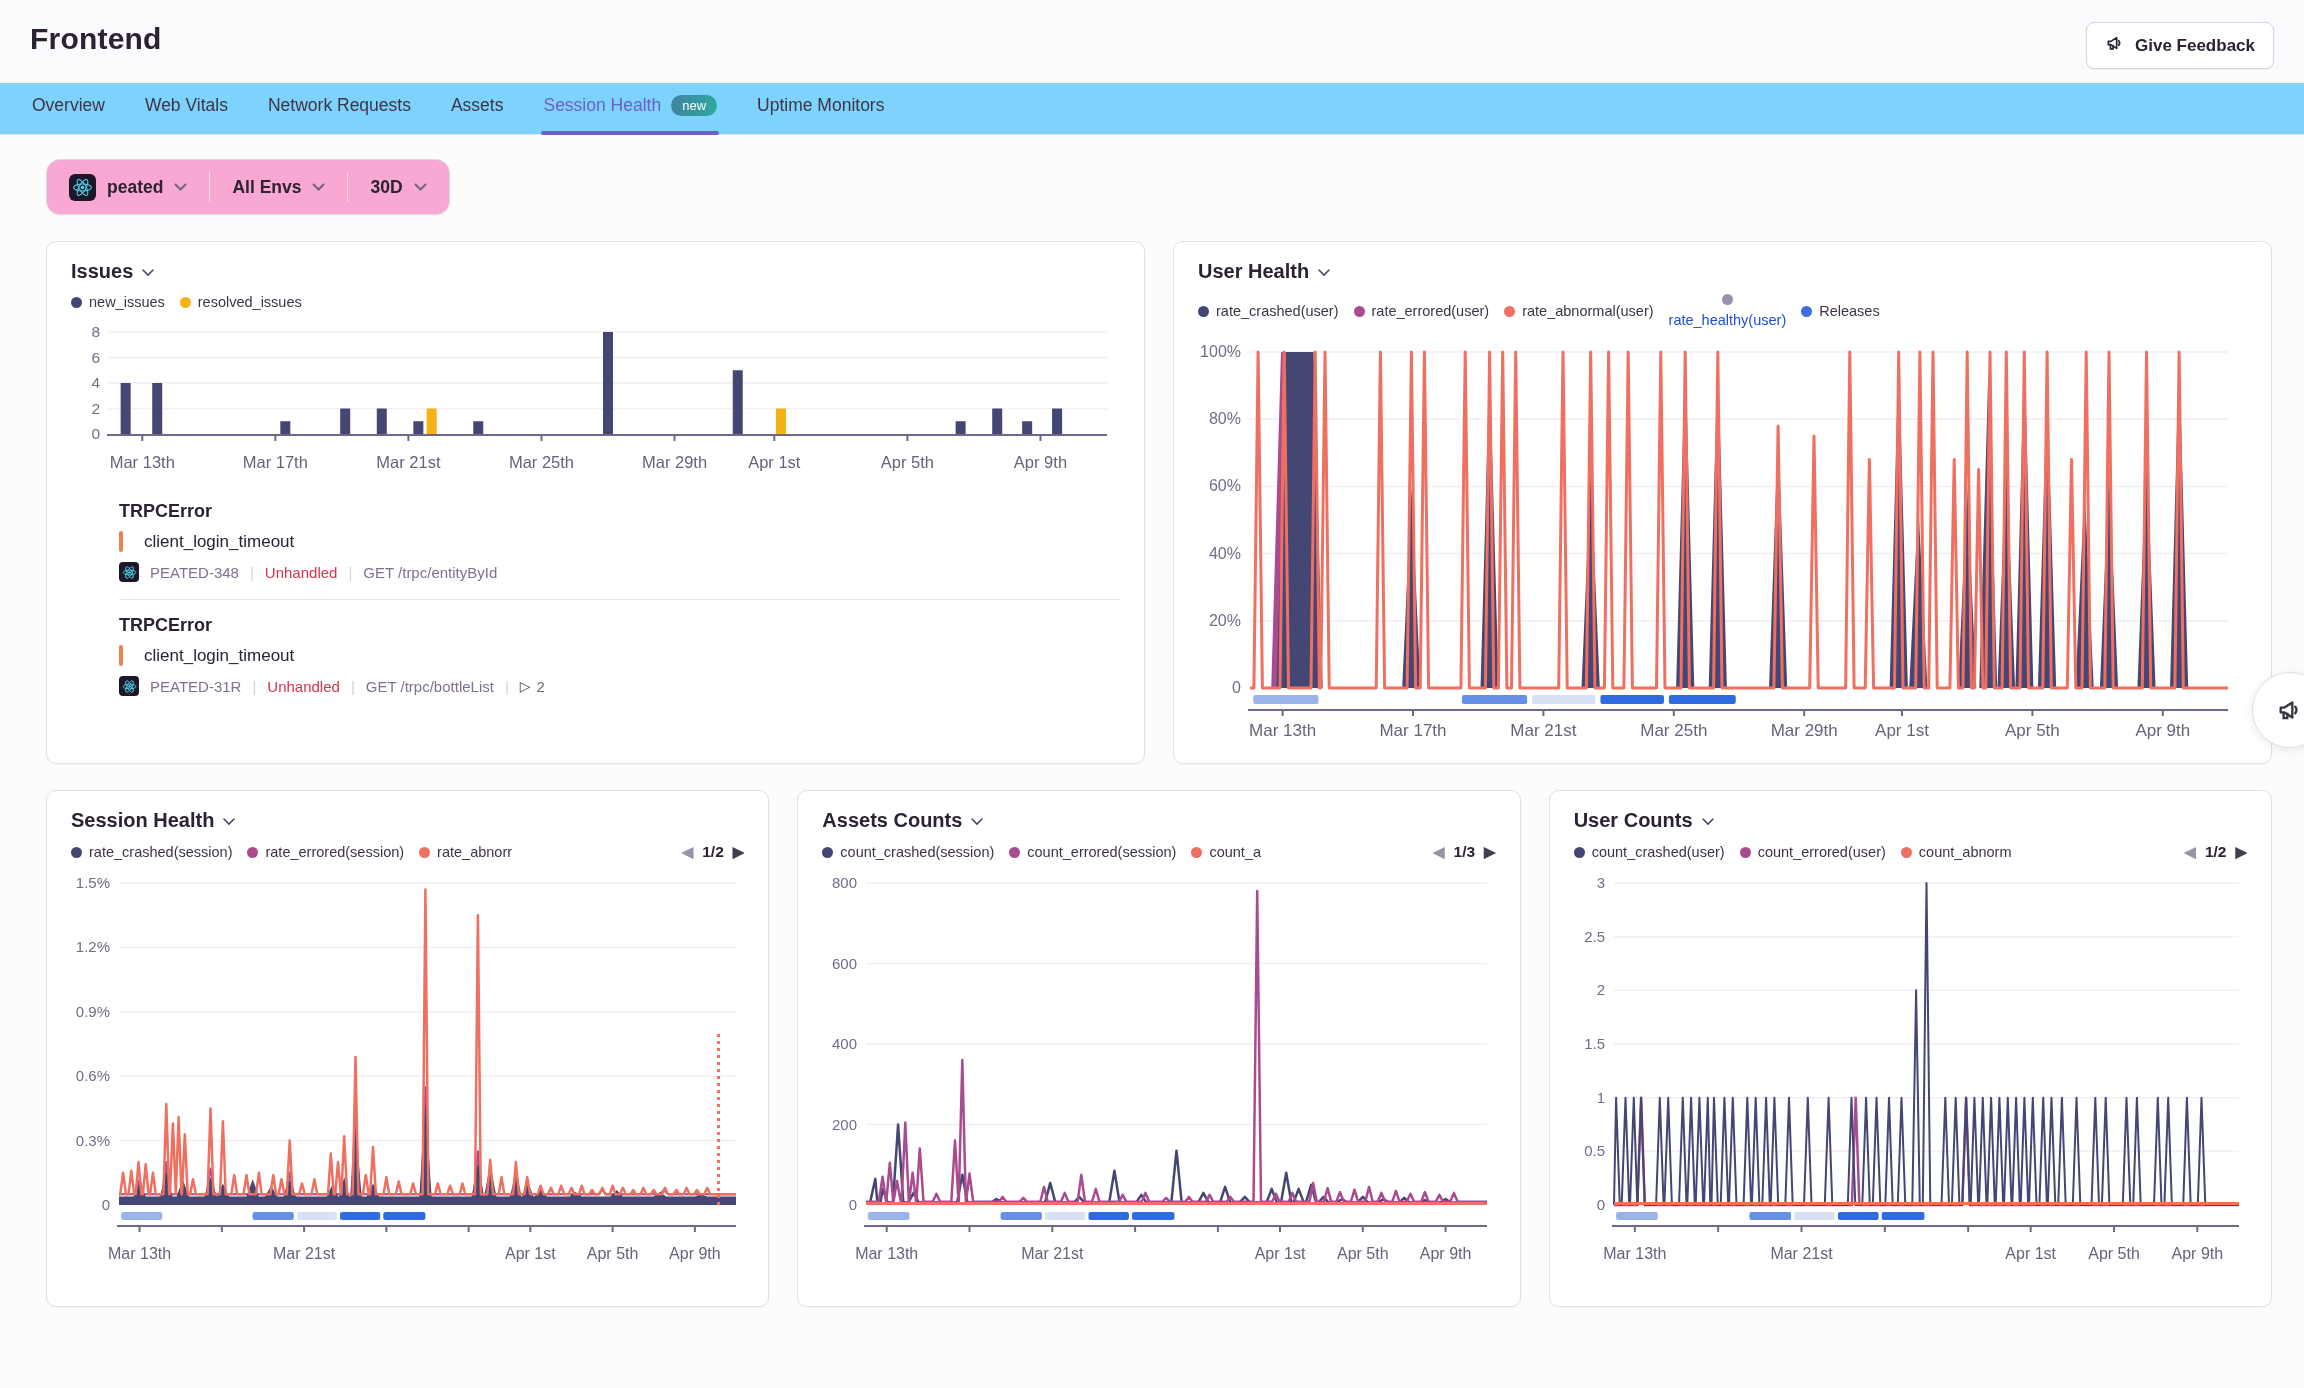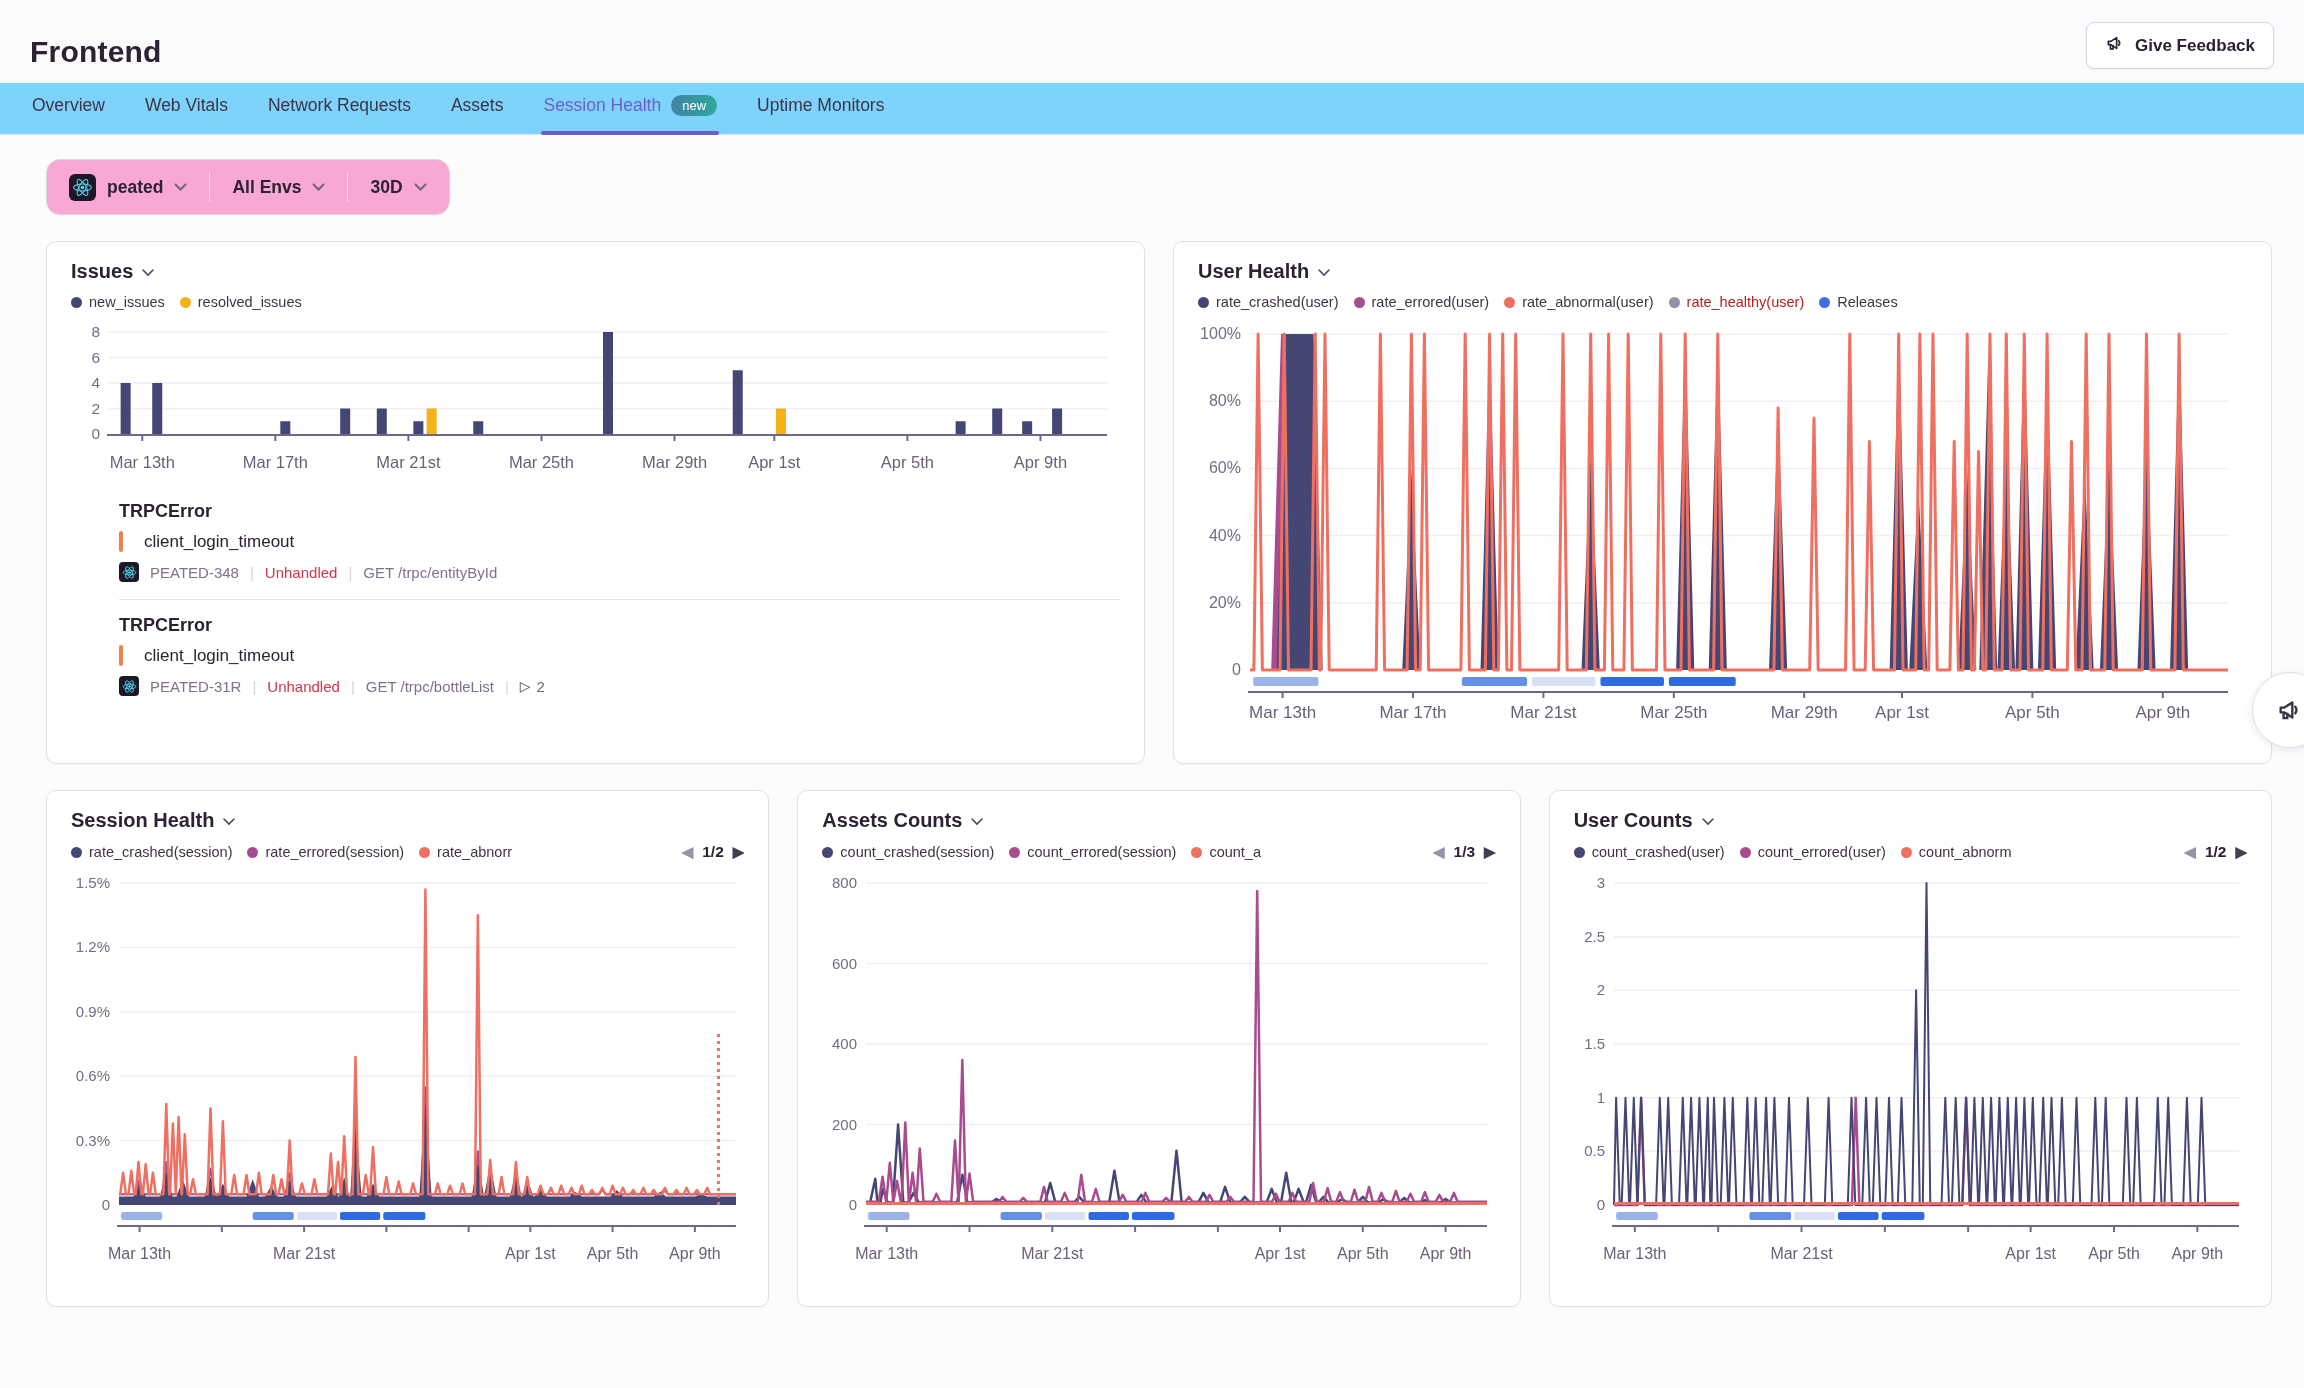--- a/index.html
+++ b/index.html
@@ -1,21 +1,21 @@
 <!DOCTYPE html>
 <html><head>
 <meta charset="utf-8">
 <style>
   * { margin:0; padding:0; box-sizing:border-box; }
   html,body { width:2304px; height:1388px; overflow:hidden; }
   body {
     font-family:"Liberation Sans", sans-serif;
     background:#fcfcfd; color:#2b2233; position:relative;
   }
-  .topbar { background:#fbfafc; padding:22px 30px 0 30px; display:flex; justify-content:space-between; align-items:flex-end; }
+  .topbar { background:#fbfafc; padding:22px 30px 0 30px; display:flex; justify-content:space-between; align-items:flex-start; }
   .page-title { font-size:30px; font-weight:700; letter-spacing:.2px; }
   .feedback-btn { display:flex; align-items:center; gap:10px; background:#fff; border:1px solid #d8d2de; border-radius:8px;
     padding:10px 18px; font-size:17px; font-weight:700; color:#2b2233; cursor:pointer; box-shadow:0 1px 2px rgba(43,34,51,.06); }
   .tabs { background:#7dd3fc; display:flex; gap:36px; padding:0 30px; border-bottom:1px solid #e7e1ec; margin-top:14px; }
   .tab { font-size:17.5px; color:#3e3446; padding:12px 2px 18px 2px; position:relative; cursor:pointer; display:flex; align-items:center; gap:10px; }
   .tab.active { color:#6C5FC7; }
   .tab.active::after { content:""; position:absolute; left:0; right:0; bottom:-1px; height:4px; border-radius:4px; background:#6C5FC7; }
   .new-badge { background:linear-gradient(95deg,#4083a3,#2ea89c); color:#fff; font-size:13px; font-weight:400;
     padding:3px 11px; border-radius:20px; }
   .main { padding:24px 32px 0 46px; }
@@ -28,21 +28,21 @@
   .react-chip.small { width:20px; height:20px; border-radius:4px; }
   .row { display:flex; gap:28px; }
   .row.r1 { margin-bottom:26px; }
   .panel { background:#fff; border:1px solid #e4dee9; border-radius:10px; padding:18px 24px; box-shadow:0 1px 2px rgba(43,34,51,.04); }
   .row.r1 .panel { flex:1; height:523px; }
   .row.r2 .panel { flex:1; height:517px; }
   .panel-title { font-size:20px; font-weight:700; display:flex; align-items:center; gap:9px; cursor:pointer; }
   .panel-title .chev { width:12px; height:8px; margin-top:3px; }
   .legend { display:flex; align-items:center; gap:15px; margin-top:11px; font-size:14.5px; color:#3e3446; white-space:nowrap; overflow:hidden; }
   .legend-item { display:flex; align-items:center; gap:7px; cursor:pointer; flex:none; }
-  .legend-item.muted { color:#b91c1c; }
+  .legend-item.muted { color:#1d4ed8;flex-direction:column; }
   .dot { width:11px; height:11px; border-radius:50%; flex:none; }
   .pager { margin-left:auto; display:flex; align-items:center; gap:9px; font-size:15.5px; font-weight:700; color:#2b2233; flex:none; padding-left:8px; }
   .pager .arrow { font-size:15px; cursor:pointer; }
   .pager .arrow.prev { color:#9a91ab; }
   .pager .arrow.next { color:#443c52; }
   .chart-wrap { margin-top:8px; }
   svg.chart { overflow:visible; display:block; }
   svg.chart text { font-family:"Liberation Sans", sans-serif; }
   .issue-list { margin-top:10px;margin-left:48px; }
   .issue { padding:13px 0 15px 0; }

